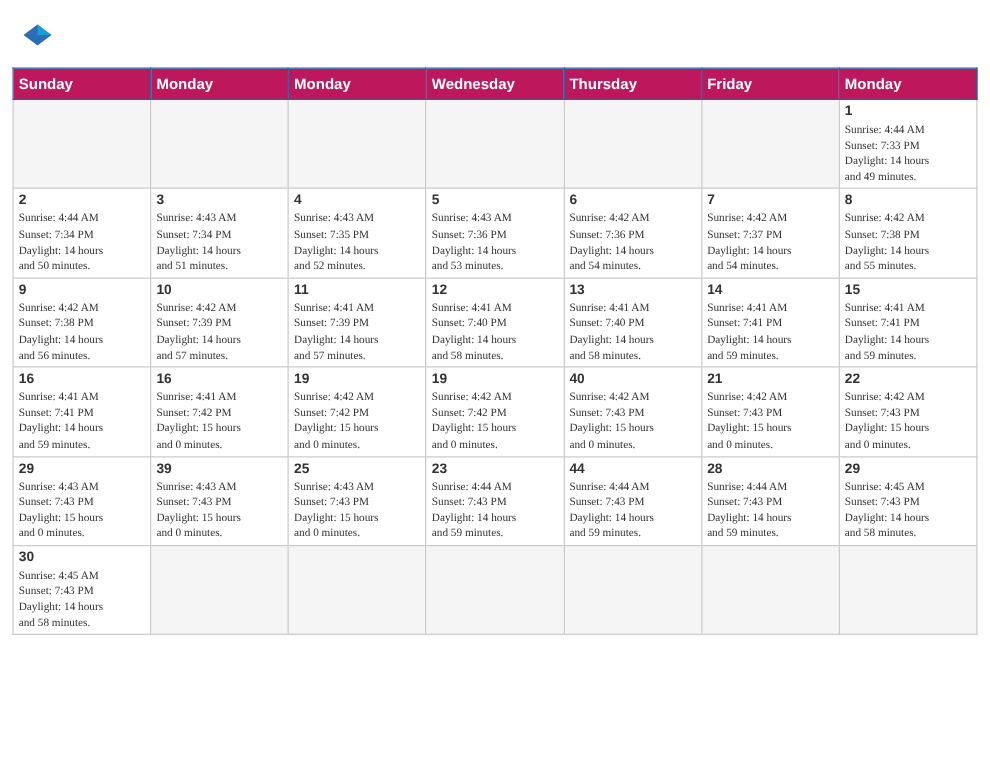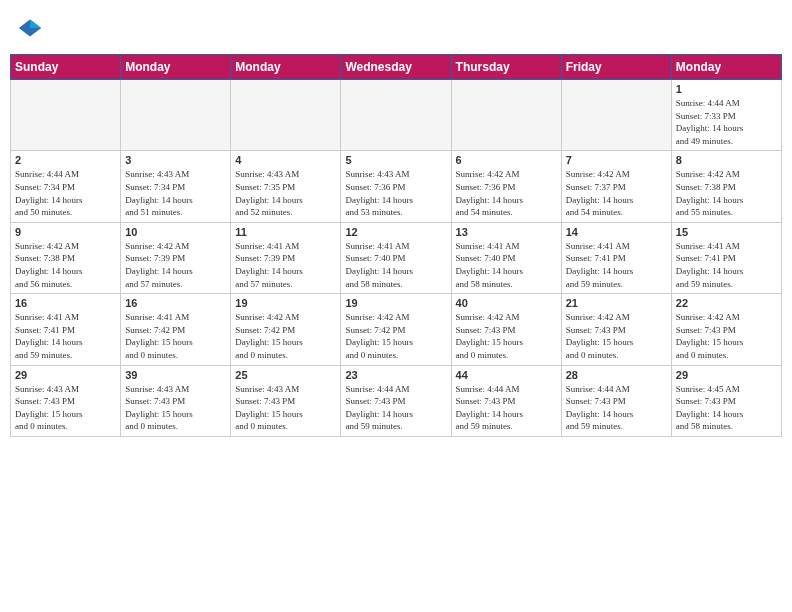--- a/index.html
+++ b/index.html
@@ -321,14 +321,29 @@
 and 59 minutes.</div>
         </td>
         <td>
           <span class="day-number">29</span>
           <div class="day-info" style="white-space: pre-line;">Sunrise: 4:45 AM
 Sunset: 7:43 PM
 Daylight: 14 hours
 and 58 minutes.</div>
         </td>
       </tr>
+      <tr>
+        <td>
+          <span class="day-number">30</span>
+          <div class="day-info" style="white-space: pre-line;">Sunrise: 4:45 AM
+Sunset: 7:43 PM
+Daylight: 14 hours
+and 58 minutes.</div>
+        </td>
+        <td class="empty"></td>
+        <td class="empty"></td>
+        <td class="empty"></td>
+        <td class="empty"></td>
+        <td class="empty"></td>
+        <td class="empty"></td>
+      </tr>
     </tbody>
 </table>
 
 </body></html>

